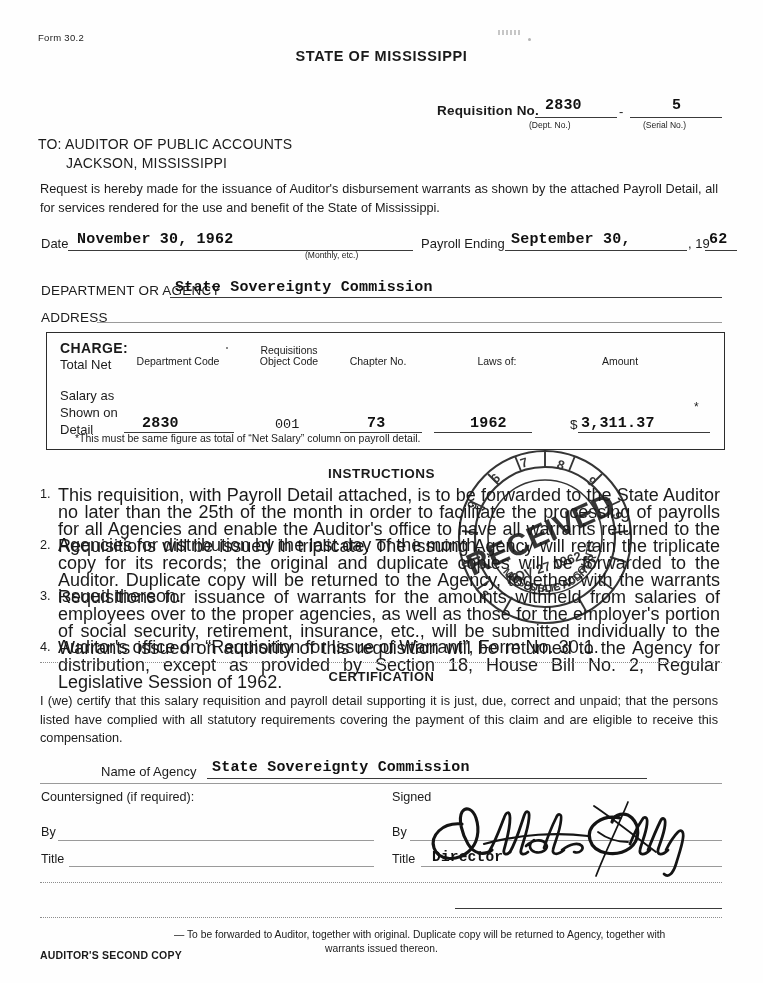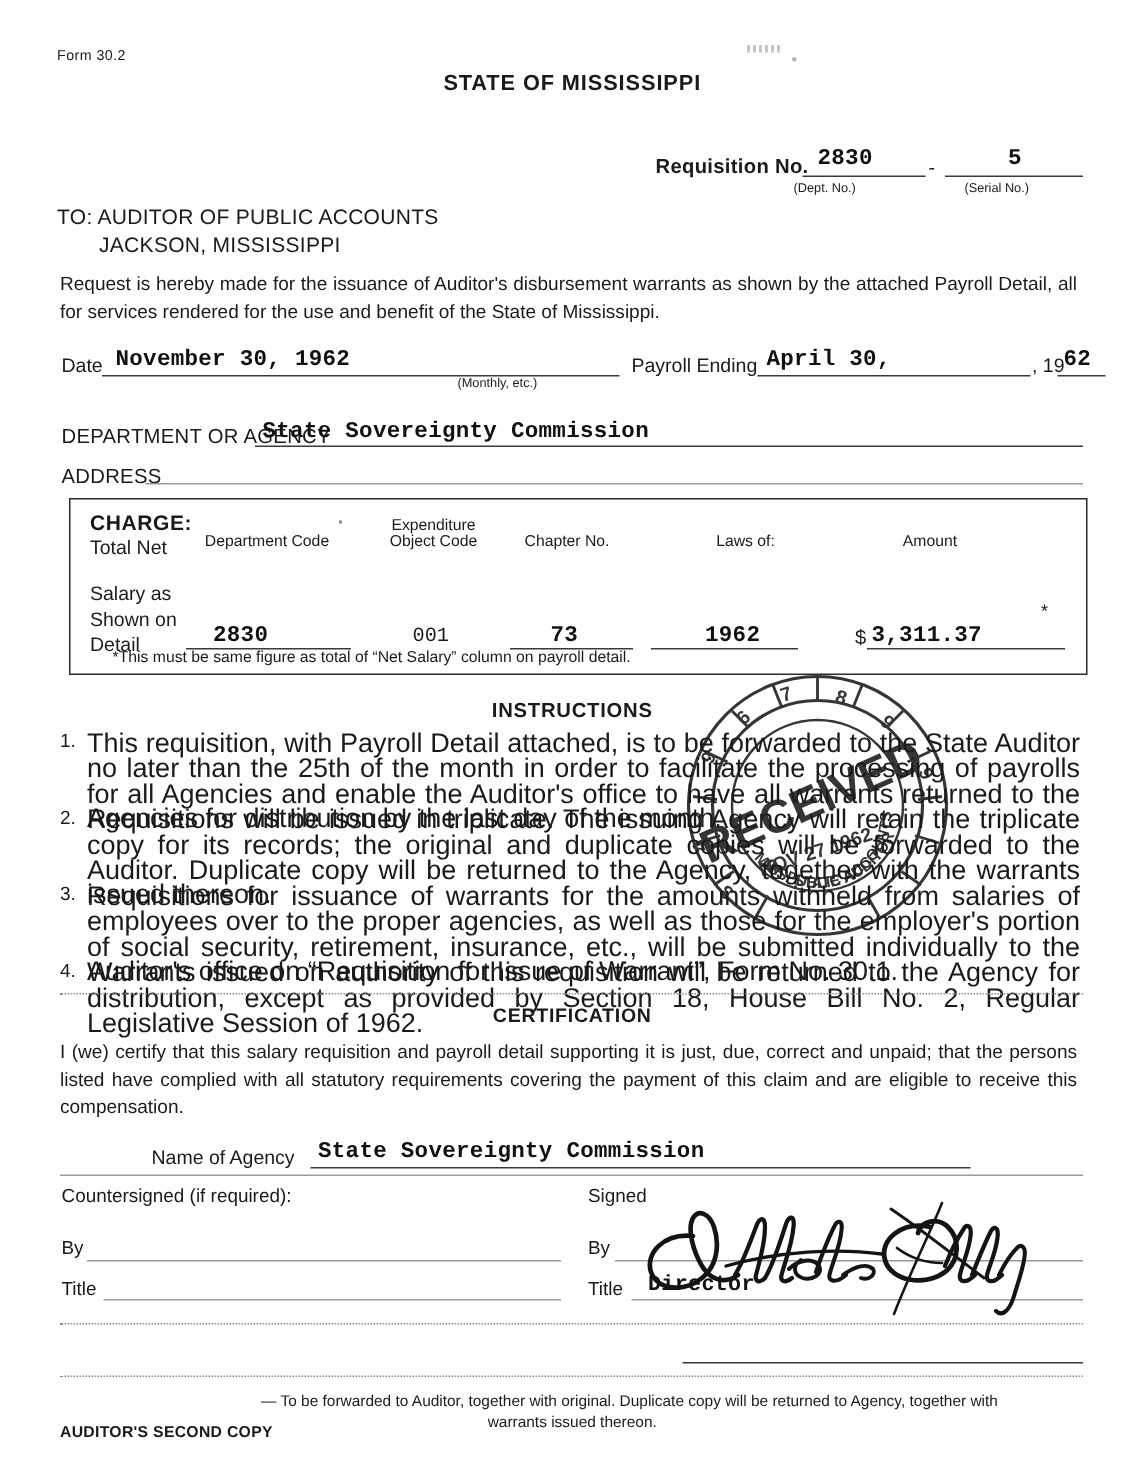--- a/index.html
+++ b/index.html
@@ -195,39 +195,39 @@
   <div class="t lbl" id="to-line1">TO: AUDITOR OF PUBLIC ACCOUNTS</div>
   <div class="t lbl" id="to-line2">JACKSON, MISSISSIPPI</div>
 
   <div class="para" id="request-para">Request is hereby made for the issuance of Auditor's disbursement warrants as shown by the attached Payroll Detail, all for services rendered for the use and benefit of the State of Mississippi.</div>
 
   <div class="t lbl" id="date-lbl">Date</div>
   <div class="t typed" id="date-val">November 30, 1962</div>
   <div class="rule" style="left:68px; top:250px; width:345px;"></div>
   <div class="t lbl" id="monthly-cap">(Monthly, etc.)</div>
   <div class="t lbl" id="pe-lbl">Payroll Ending</div>
-  <div class="t typed" id="pe-val">April 30,</div>
+  <div class="t typed" id="pe-val">September 30,</div>
   <div class="rule" style="left:505px; top:250px; width:182px;"></div>
   <div class="t lbl" id="yr-lbl">, 19</div>
   <div class="t typed" id="yr-val">62</div>
   <div class="rule" style="left:705px; top:250px; width:32px;"></div>
 
   <div class="t lbl" id="dept-lbl">DEPARTMENT OR AGENCY</div>
   <div class="t typed" id="dept-val">State Sovereignty Commission</div>
   <div class="rule" style="left:170px; top:297px; width:552px;"></div>
 
   <div class="t lbl" id="addr-lbl">ADDRESS</div>
   <div class="rule faint" style="left:97px; top:322px; width:625px;"></div>
 
   <div id="charge-box"></div>
   <div class="t" id="charge-ttl">CHARGE:</div>
   <div id="ch-dot"></div>
 
   <div class="colhdr" id="ch-dept">Department Code</div>
-  <div class="colhdr" id="ch-exp1">Expenditure</div>
+  <div class="colhdr" id="ch-exp1">Requisitions</div>
   <div class="colhdr" id="ch-exp2">Object Code</div>
   <div class="colhdr" id="ch-chap">Chapter No.</div>
   <div class="colhdr" id="ch-laws">Laws of:</div>
   <div class="colhdr" id="ch-amt">Amount</div>
 
   <div class="tn lbl" id="tn1">Total Net</div>
   <div class="tn lbl" id="tn2">Salary as</div>
   <div class="tn lbl" id="tn3">Shown on</div>
   <div class="tn lbl" id="tn4">Detail</div>
 

